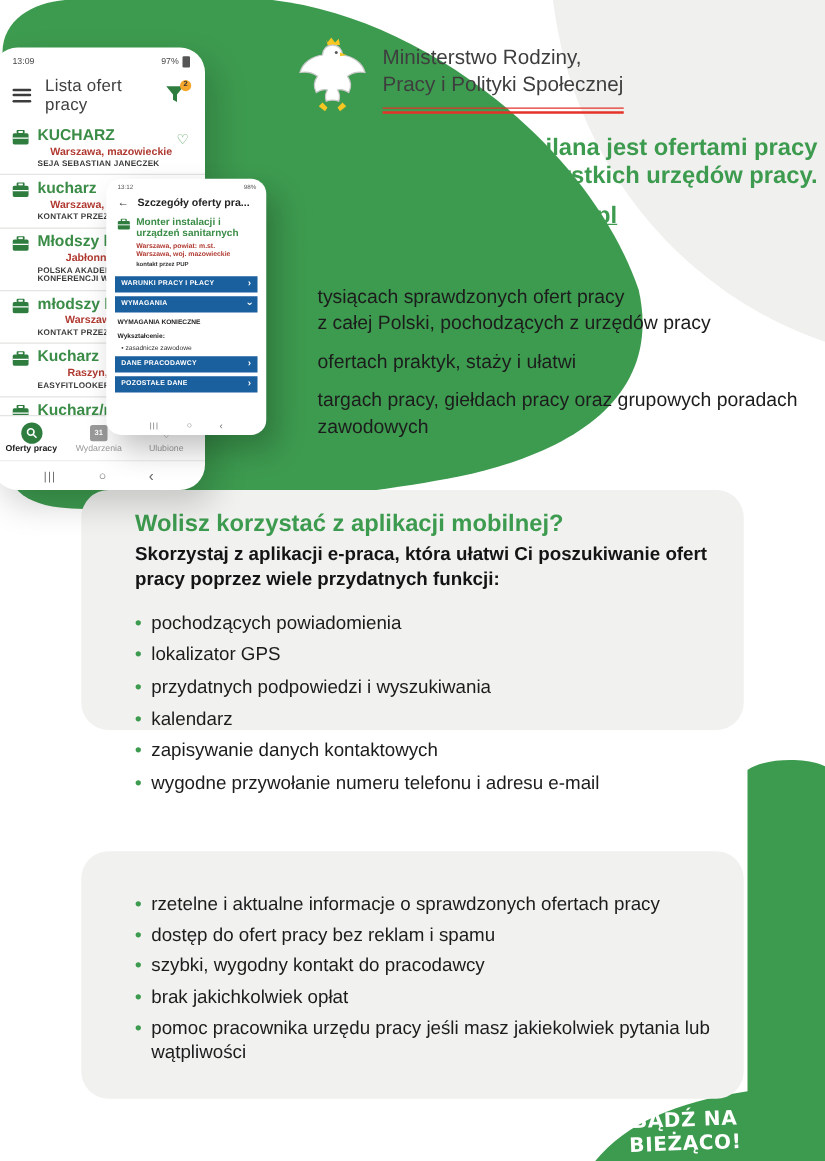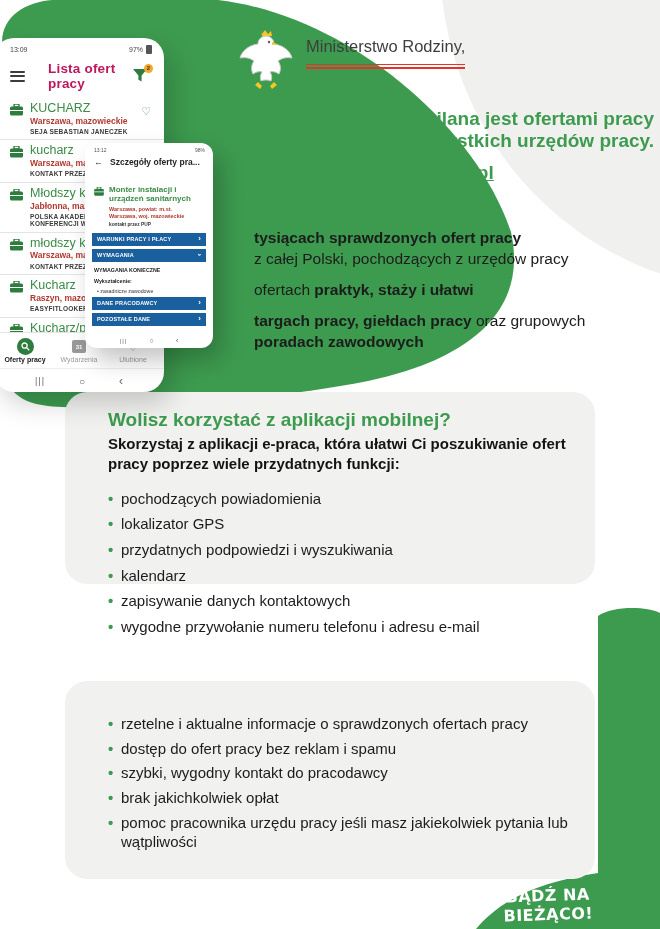--- a/index.html
+++ b/index.html
@@ -23,21 +23,21 @@
   .red-rule .r1 { height:1.5px; background:#e5332a; }
   .red-rule .r2 { height:2.5px; background:#e5332a; margin-top:1.5px; }
 
   .intro { position:absolute; left:240px; top:108px; width:414px; z-index:1; }
   .intro h1 { font-size:19px; line-height:1.18; color:#3d9b4f; font-weight:bold;text-align:right; }
   .intro h2 { font-size:19px; line-height:1.2; color:#3d9b4f; font-weight:bold; margin-top:9px; }
   .intro h2 a { color:#3d9b4f; text-decoration:underline; }
   .intro-bullets { list-style:none; margin-top:21px; }
   .intro-bullets li { position:relative; padding-left:14px; font-size:15.5px; line-height:1.35; margin-bottom:10px; color:#1c1c1c; }
   .intro-bullets li::before { content:"•"; position:absolute; left:0; top:0; color:#3d9b4f; font-weight:bold; }
-  .b { font-weight:bold; }
+  .b { font-weight:normal; }
 
   
   .card { position:absolute; left:65px; width:530px; background:#f1f1ef; border-radius:22px; z-index:1; }
   .card-app { top:392px; height:192px; padding:17px 34px 0 43px; }
   .card-benefits { top:681px; height:198px; padding:24px 26px 0 43px; }
   .card h3 { font-size:19px; color:#3d9b4f; font-weight:bold; margin-bottom:3px; }
   .card .card-intro { font-size:15px; font-weight:bold; line-height:1.32; color:#141414; width:458px; }
   .dot-list { list-style:none; margin-top:15px; }
   .dot-list li { position:relative; padding-left:13px; font-size:15px; line-height:1.28; margin-bottom:6.5px; color:#1c1c1c; }
   .dot-list li::before { content:"•"; position:absolute; left:0; top:0; color:#3d9b4f; font-weight:bold; }
@@ -59,29 +59,29 @@
             box-shadow:8px 12px 24px rgba(0,0,0,.24); z-index:4; }
 
   
   .p1-status { display:flex; justify-content:space-between; align-items:center;
                padding:7px 12px 1px 16px; font-size:7px; color:#444; }
   .p1-status .right { display:flex; align-items:center; gap:2px; }
   .batt { display:inline-block; width:6px; height:9px; background:#555; border-radius:1px; margin-left:1px; }
   .p1-header { display:flex; align-items:center; gap:11px; padding:6px 14px 7px 16px; }
   .burger { width:15px; }
   .burger span { display:block; height:2px; background:#3c3c3c; margin:2.5px 0; border-radius:1px; }
-  .p1-title { flex:1; font-size:13.5px; font-weight:bold; color:#be185d; letter-spacing:.2px;margin-left:12px; }
+  .p1-title { flex:1; font-size:13.5px; font-weight:normal; color:#404040; letter-spacing:.2px; }
   .funnel-wrap { position:relative; width:18px; height:16px; }
   .badge { position:absolute; right:-3px; top:-4px; width:9px; height:9px; background:#f5a72b;
            border-radius:50%; font-size:6px; font-weight:bold; color:#333; text-align:center; line-height:9px; }
   .job { position:relative; border-top:1px solid #e4e4e2; padding:4px 10px 4px 16px; display:flex; gap:7px; }
   .job:first-child { border-top:none; }
   .case { flex:0 0 13px; margin-top:2px; }
-  .job-title { font-size:12.5px; line-height:1.05; font-weight:normal; color:#3a8c47; }
-  .job-loc { font-size:8.5px; line-height:1.1; font-weight:bold; color:#b03a31; margin-top:1.5px; }
+  .job-title { font-size:12.5px; line-height:1.05; font-weight:bold; color:#3a8c47; }
+  .job-loc { font-size:8.5px; line-height:1.1; font-weight:bold; color:#b03a31; margin-top:1.5px;text-align:center; }
   .job-co { font-size:6.5px; line-height:1.15; font-weight:bold; color:#3a3a3a; margin-top:2px; letter-spacing:.2px; width:118px; }
   .heart { position:absolute; right:13px; top:7px; font-size:11px; color:#57a05f; font-family:"DejaVu Sans", sans-serif; }
   .p1-tabs { position:absolute; left:0; right:0; bottom:26px; display:flex; border-top:1px solid #e4e4e2;
              padding:4px 4px 3px; background:#fff; }
   .tab { flex:1; text-align:center; }
   .tab .ic { height:18px; display:flex; align-items:center; justify-content:center; }
   .tab .lbl { font-size:7px; color:#9a9a9a; margin-top:1px; }
   .tab.active .lbl { color:#202020; font-weight:bold; }
   .search-circle { width:17px; height:17px; border-radius:50%; background:#2e7d3f; display:flex; align-items:center; justify-content:center; }
   .cal { position:relative; width:14px; height:13px; background:#9a9a9a; border-radius:2px;
@@ -91,21 +91,21 @@
             align-items:center; border-top:1px solid #eee; padding-top:5px; color:#666; }
   .nav-g { font-size:9px; letter-spacing:1px; }
   .nav-circle { font-size:10px; }
   .nav-back { font-size:12px; }
 
   
   .p2-status { display:flex; justify-content:space-between; padding:4px 8px 1px 9px; font-size:5px; color:#555; }
   .p2-header { display:flex; align-items:center; gap:7px; padding:3px 8px 4px 9px; }
   .p2-back { font-size:9px; color:#333; }
   .p2-title { font-size:8.5px; font-weight:bold; color:#242424; }
-  .p2-job { display:flex; gap:5px; padding:3px 8px 3px 9px;margin-top:12px; }
+  .p2-job { display:flex; gap:5px; padding:3px 8px 3px 9px; }
   .case2 { flex:0 0 10px; margin-top:1px; }
   .p2-job-title { font-size:8px; line-height:1.12; font-weight:bold; color:#3a8c47; }
   .p2-job-loc { font-size:5.5px; line-height:1.25; font-weight:bold; color:#b03a31; margin-top:2px; width:90px; }
   .p2-contact { font-size:4.8px; font-weight:bold; color:#333; margin-top:2px; }
   .bar { margin:3px 7px 0; height:13px; background:#1a5f9e; color:#fff; display:flex; align-items:center;
          justify-content:space-between; padding:0 5px; font-size:5.5px; font-weight:bold; letter-spacing:.2px; }
   .bar .chev { font-size:8px; line-height:1; }
   .bar .chev.down { display:inline-block; transform:rotate(90deg); }
   .p2-label { font-size:5.3px; font-weight:bold; color:#222; margin:5px 9px 0; }
   .p2-bullet { font-size:5.3px; color:#333; margin:4px 9px 0 12px; }
@@ -133,20 +133,21 @@
   <div class="logo-block">
     <svg class="eagle" viewBox="0 0 56 60">
       <path fill="#f6c623" d="M24 4 l3-4 3 4 3-3 1 5 h-10 l-1-5 z"></path>
       <path fill="#ffffff" stroke="#c9c9c9" stroke-width="1" d="M28 6 c5 0 8 4 8 8 c8 1 16 6 18 14 c-6-1 -10 0 -14 3 c3 4 3 9 1 13 c-3-2 -6-3 -9-2 c2 3 2 6 1 9 c-2-1 -4-1 -5-1 c-1 0 -3 0 -5 1 c-1-3 -1-6 1-9 c-3-1 -6 0 -9 2 c-2-4 -2-9 1-13 c-4-3 -8-4 -14-3 c2-8 10-13 18-14 c0-4 3-8 8-8 z"></path>
       <circle cx="31" cy="12" r="1.2" fill="#5a5a5a"></circle>
       <path fill="#f6c623" d="M34 12 l5 2 -5 1 z"></path>
       <path fill="#f6c623" d="M20 52 l4 4 -2 3 -5-4 z M36 52 l-4 4 2 3 5-4 z"></path>
     </svg>
     <div class="ministry-name">
       <div class="line">Ministerstwo Rodziny,</div>
+      <div class="line">Pracy i Polityki Społecznej</div>
       <div class="red-rule">
           <div class="r1"></div>
           <div class="r2"></div>
         </div>
     </div>
   </div>
 
   <section class="intro">
     <h1>Baza Ofert Pracy zasilana jest ofertami pracy ze wszystkich urzędów pracy.</h1>
     <h2><span>Na stronie </span><a href="#" class="link">oferty.oraz.gov.pl</a><br><span>znajdziesz informacje o:</span></h2>

